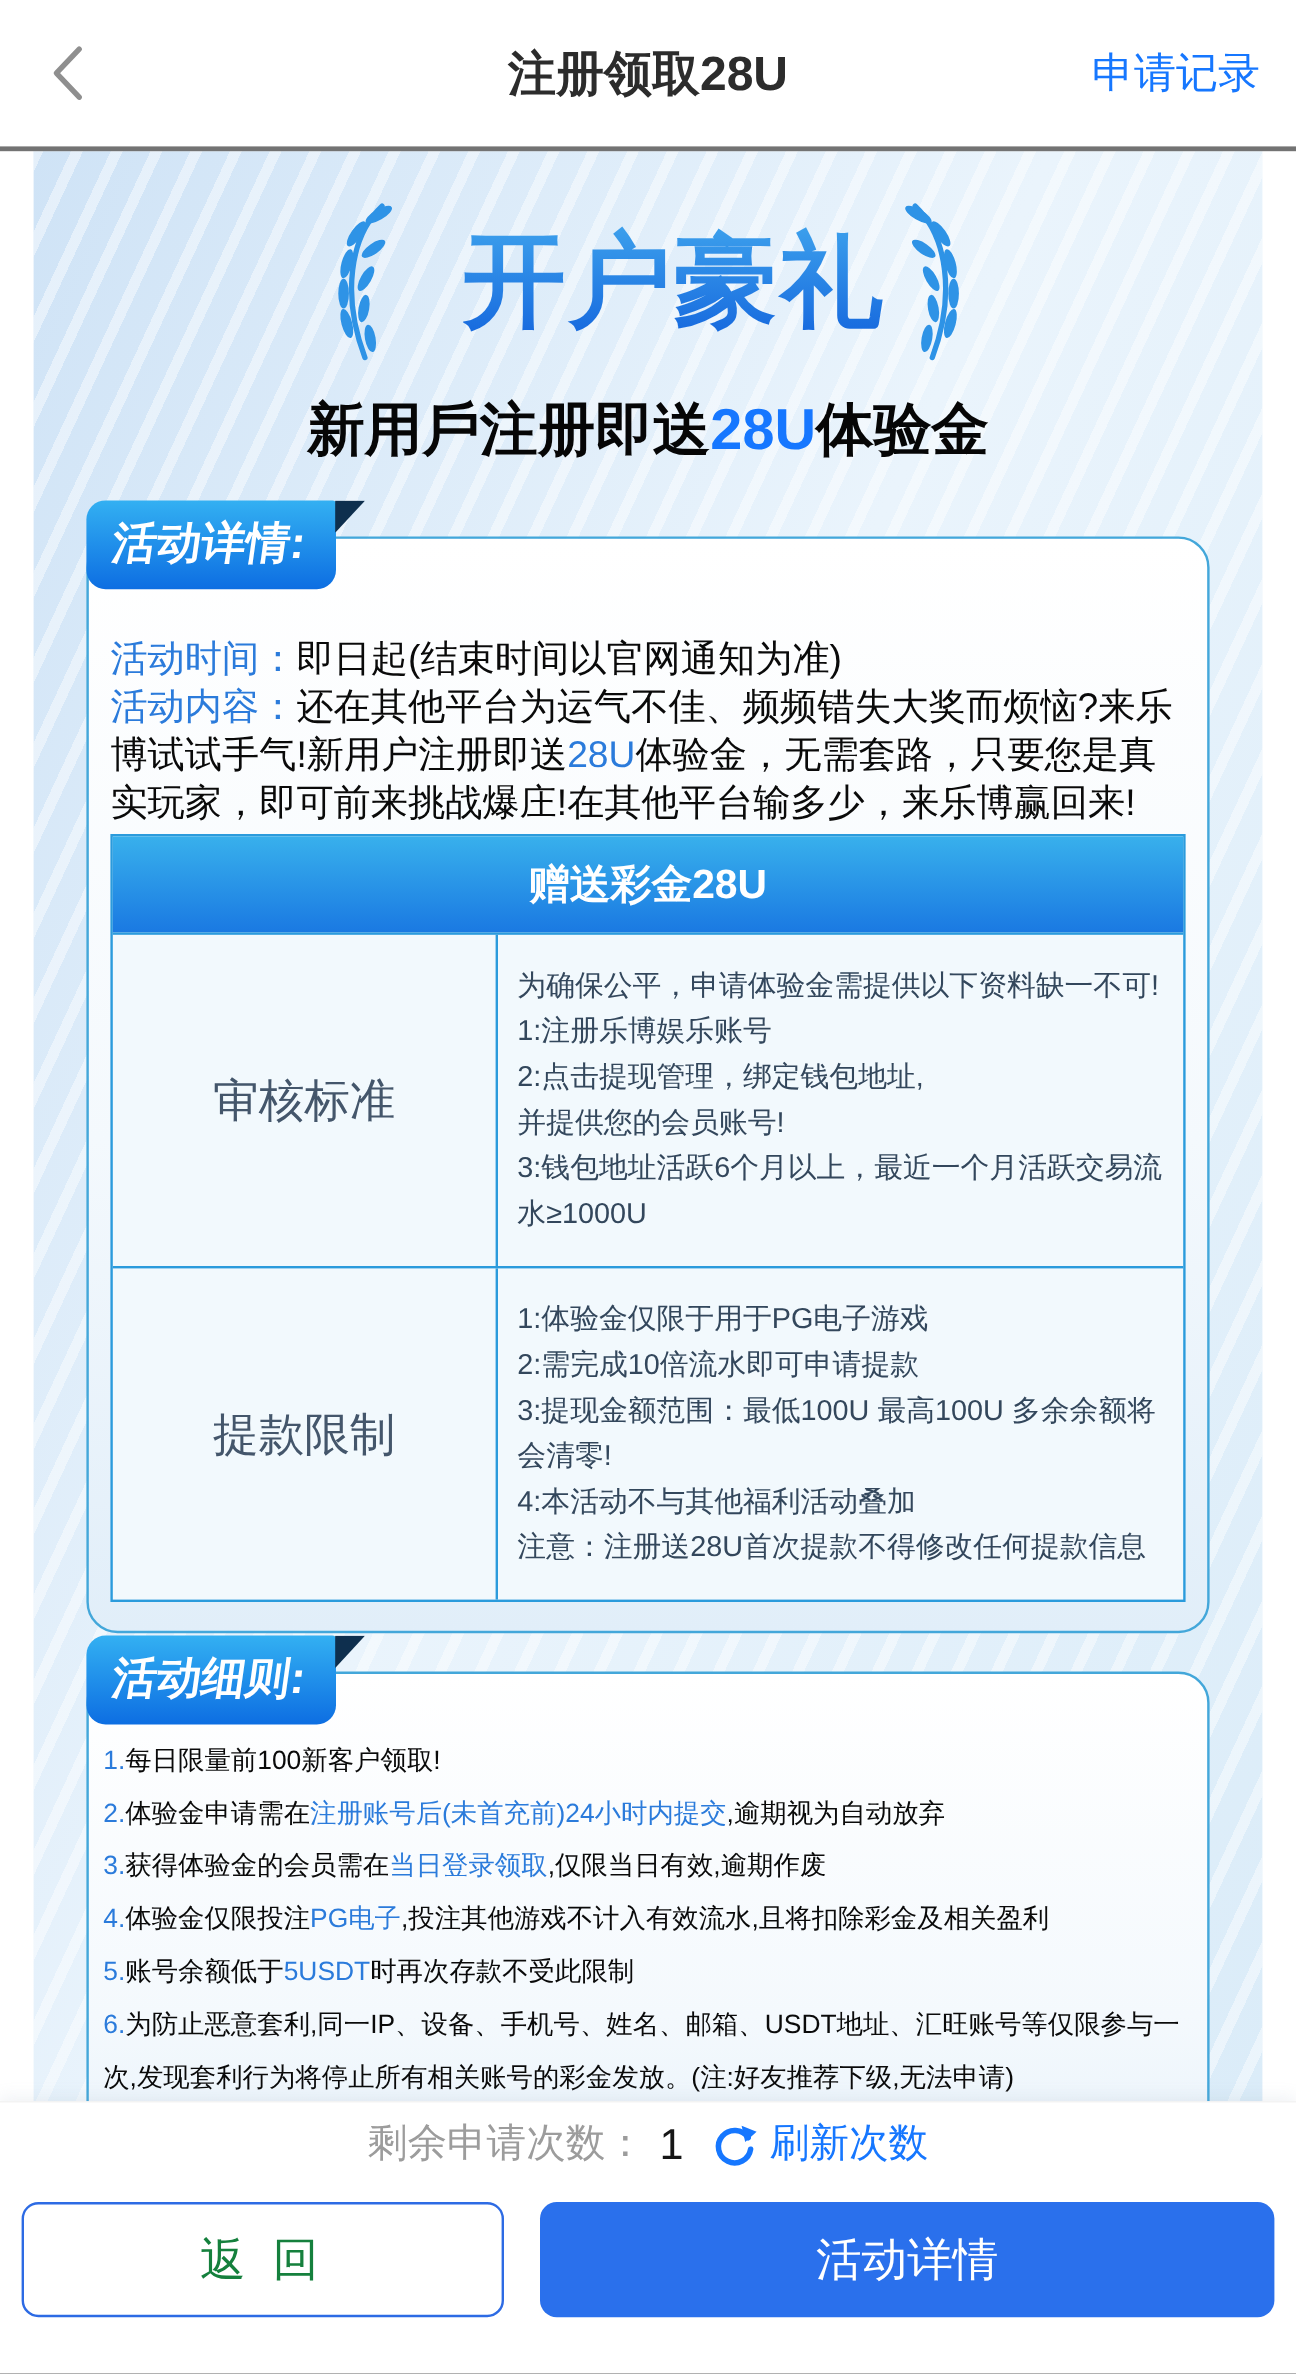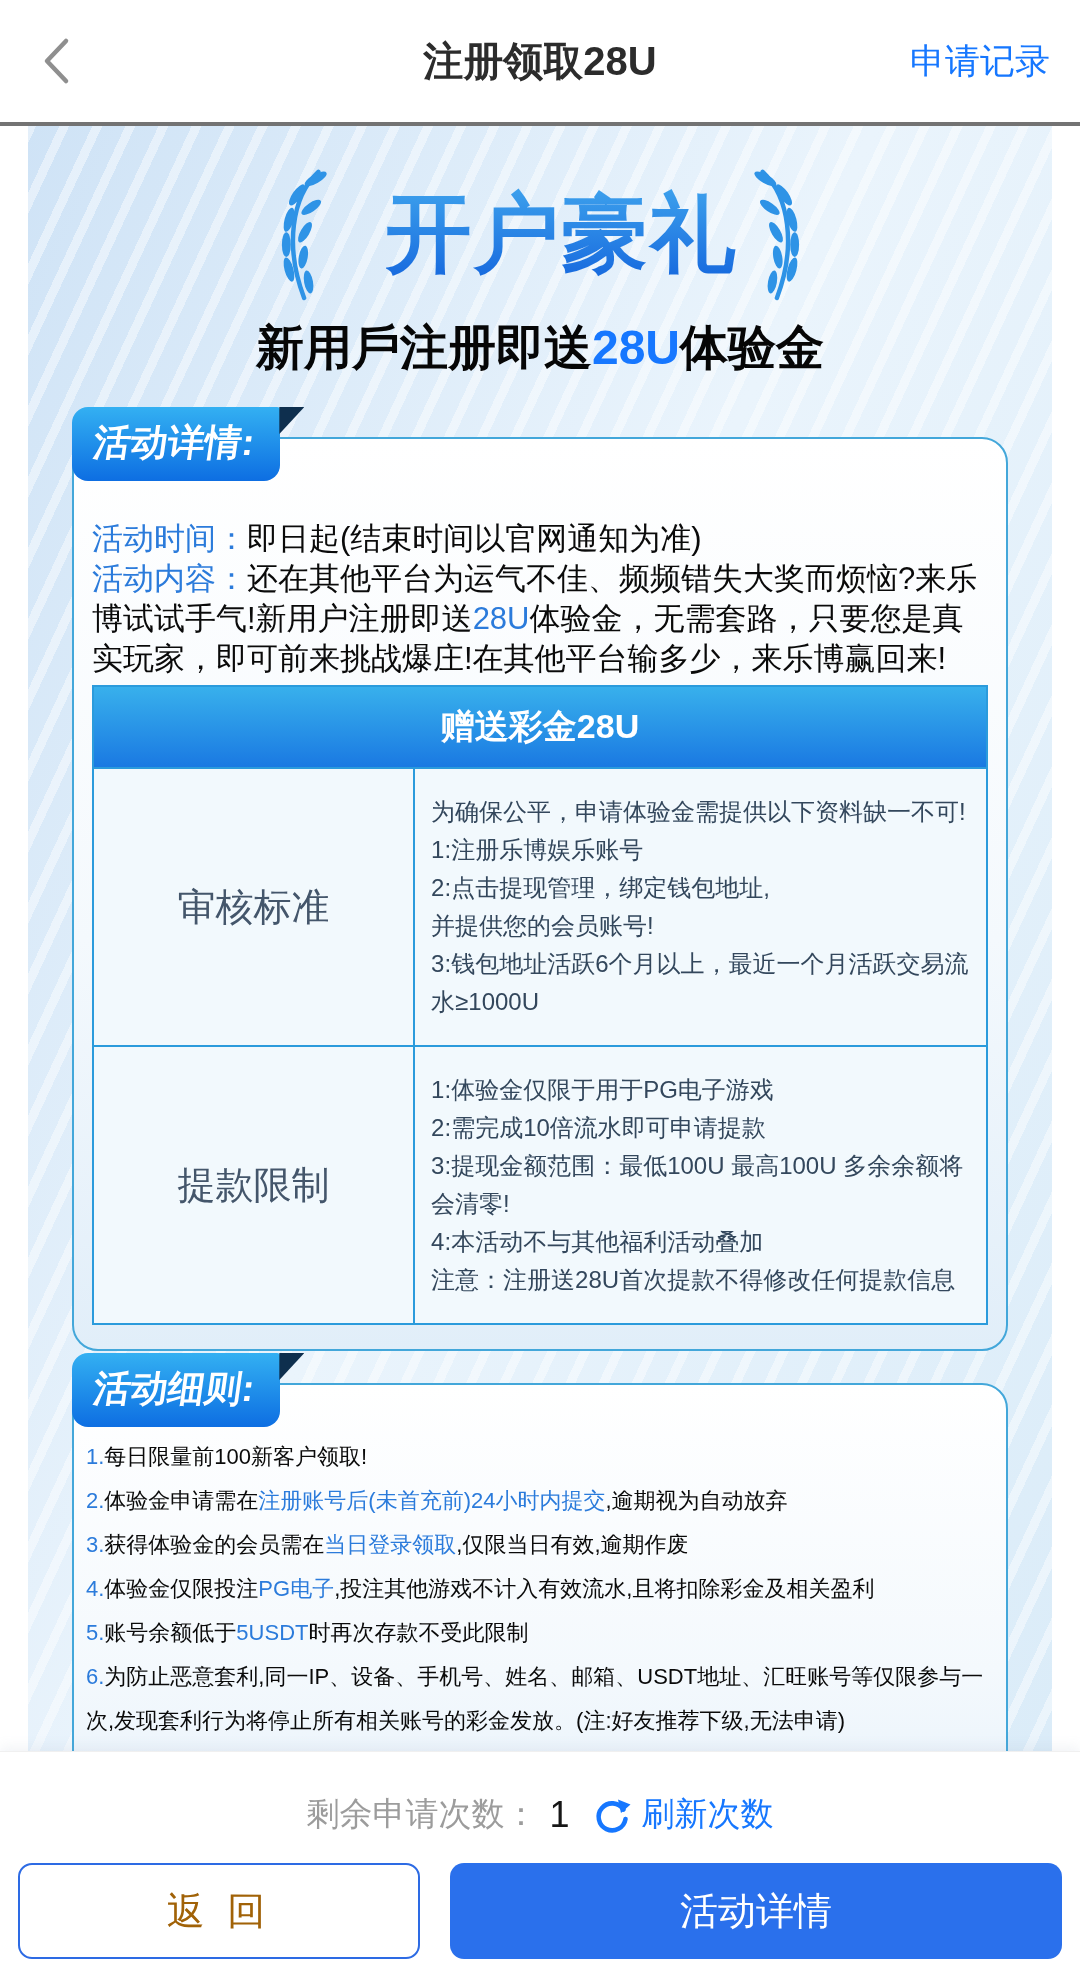--- a/index.html
+++ b/index.html
@@ -20,21 +20,21 @@
       background:
         repeating-linear-gradient(115deg,rgba(255,255,255,.45) 0 9px,rgba(255,255,255,0) 9px 30px),
         linear-gradient(115deg,#cfe3f6 0%,#eaf4fc 45%,#d9ebf8 100%);}
   
   .hero{display:flex;align-items:center;justify-content:center;gap:14px;}
   .laurel{width:64px;height:148px;flex:0 0 auto;}
   .laurel.r{transform:scaleX(-1);}
   .hero-title{font-size:86px;font-weight:900;letter-spacing:2px;
       background:linear-gradient(180deg,#41a7ee 0%,#1161dc 100%);
       -webkit-background-clip:text;background-clip:text;color:transparent;margin-left:43px;}
-  .hero-sub{margin-top:8px;text-align:center;font-size:48px;font-weight:800;color:#060606;}
+  .hero-sub{margin-top:18px;text-align:center;font-size:48px;font-weight:800;color:#060606;}
   .hero-sub .hl{color:#1677FF;}
   
   .panel{position:relative;margin:57px 6px 0;}
   .panel.second{margin-top:32px;}
   .ribbon{position:absolute;top:-30px;left:0;z-index:3;color:#fff;font-size:37px;font-weight:800;
       padding:11px 26px 13px 22px;border-radius:16px 3px 16px 16px;
       background:linear-gradient(180deg,#33b0f2 0%,#0d6ee2 100%);}
   .ribbon .rtx{display:inline-block;transform:skewX(-8deg);}
   .ribbon .fold{position:absolute;right:-24px;top:0;width:25px;height:27px;background:#0e2f4e;
       clip-path:polygon(0 0,100% 0,0 100%);}
@@ -54,29 +54,29 @@
   .tleft{display:flex;align-items:center;justify-content:center;font-size:38px;color:#44566b;
       font-weight:500;border-right:2px solid #2b9bdc;}
   .tright{padding:24px 16px;}
   .tline{font-size:24px;line-height:38px;color:#33475c;}
   
   .rule{margin:0;font-size:22px;line-height:44px;color:#0a0a0a;}
   .rnum{color:#2b7bdb;}
   
   .ftr{position:absolute;left:0;right:0;bottom:0;height:226px;background:#fff;z-index:20;
       border-top:1px solid #f0f0f0;box-shadow:0 -4px 12px rgba(140,160,185,.12);}
-  .frow{display:flex;align-items:center;justify-content:center;gap:12px;padding-top:40px;}
+  .frow{display:flex;align-items:center;justify-content:center;gap:12px;padding-top:12px;}
   .frem{font-size:33px;color:#9c9c9c;}
   .fval{font-size:36px;color:#161616;}
   .fref{display:flex;align-items:flex-end;gap:10px;cursor:pointer;margin-left:10px;}
   .fref span{font-size:33px;color:#1677FF;}
   .btns{display:flex;gap:30px;padding:0 18px;margin-top:26px;}
   .btn{height:96px;border-radius:14px;display:flex;align-items:center;justify-content:center;
       font-size:38px;box-sizing:border-box;cursor:pointer;}
-  .btn.ghost{flex:0 0 402px;background:#fff;border:2px solid #2d6be4;color:#a16207;letter-spacing:6px;}
+  .btn.ghost{flex:0 0 402px;background:#fff;border:2px solid #2d6be4;color:#15803d;letter-spacing:6px;}
   .btn.solid{flex:1;background:#2a70ec;color:#fff;font-weight:500;}
 </style>
 </head>
 <body>
 
 <div class="page">
 
   <div class="hdr">
     <div class="back">
       <svg width="28" height="48" viewBox="0 0 28 48">

